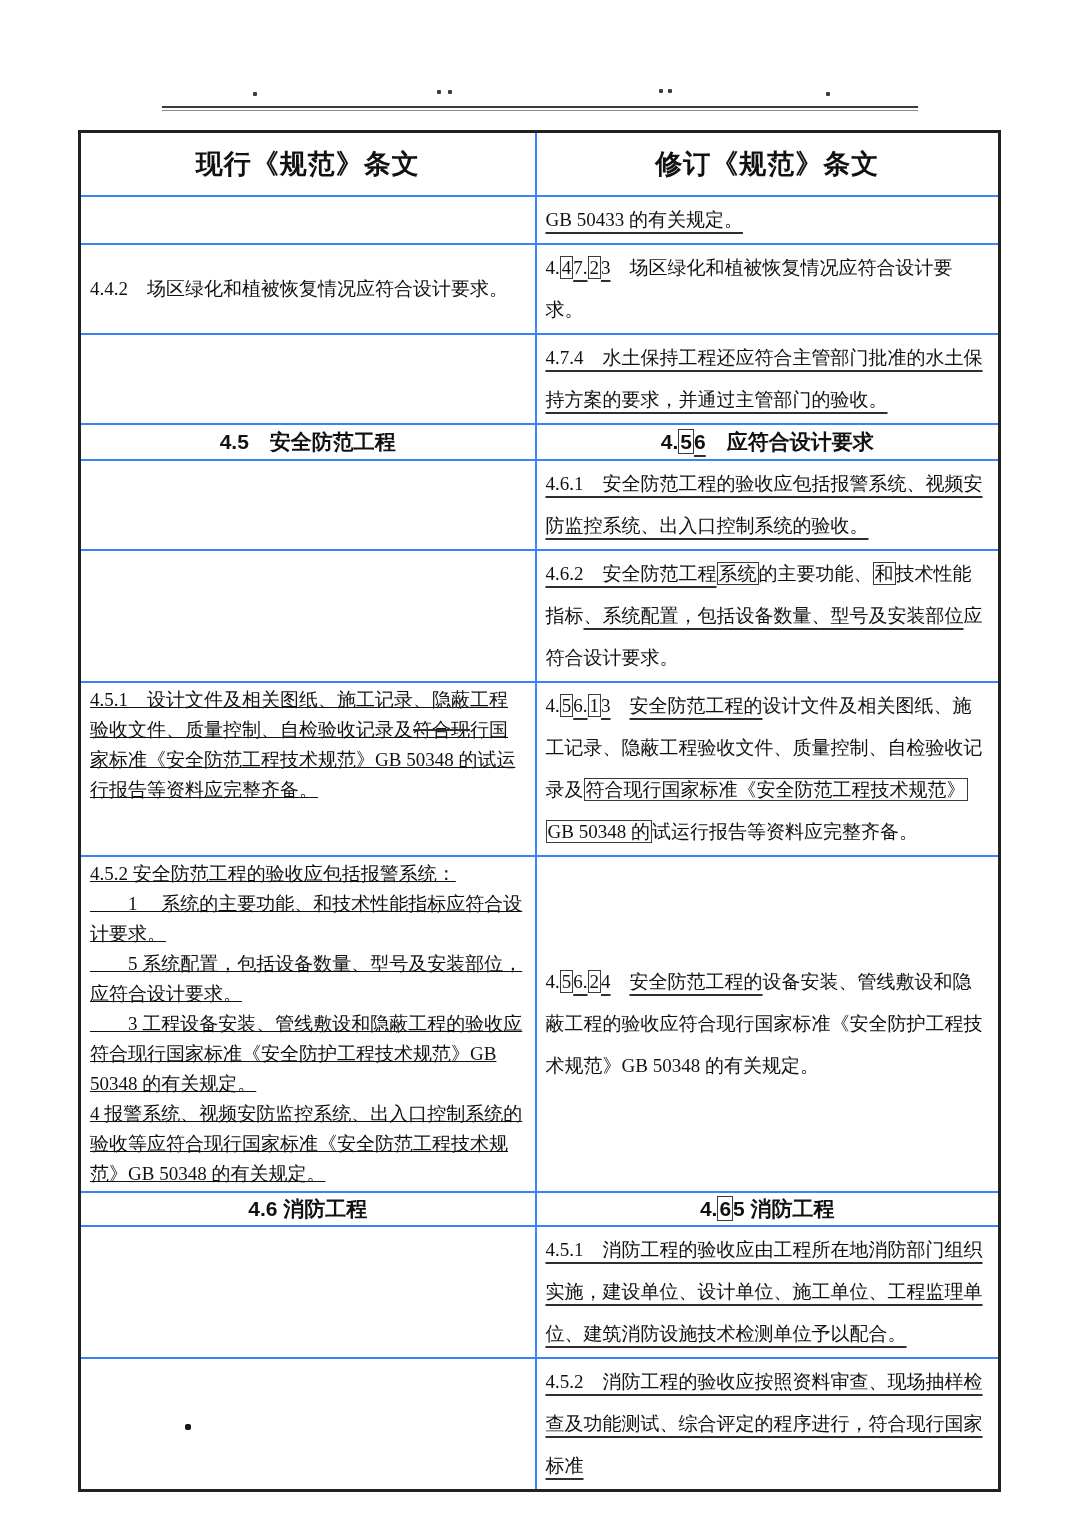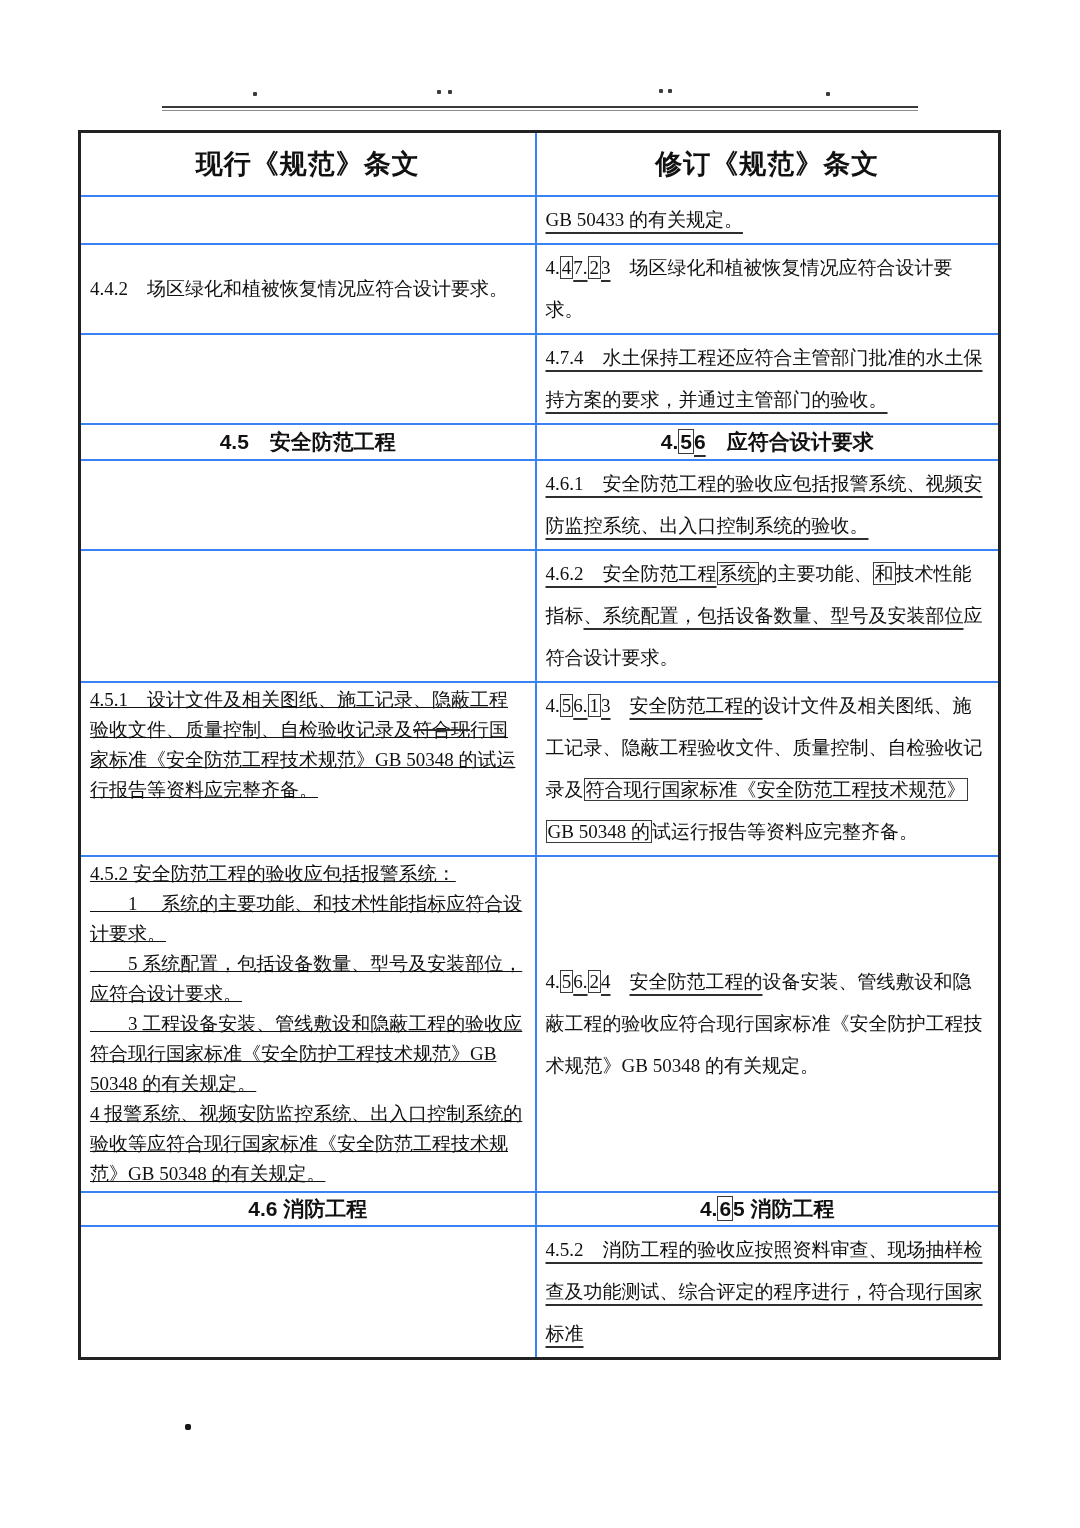--- a/index.html
+++ b/index.html
@@ -160,20 +160,26 @@
         </td>
       </tr>
       <tr style="height: 31px;">
         <td class="cell left v-middle section">
           <div class="para"><span class="sg-p">4.6 消防工程</span></div>
         </td>
         <td class="cell right v-middle section">
           <div class="para"><span class="sg-p">4.</span><span class="sg-b">6</span><span class="sg-p">5 消防工程</span></div>
         </td>
       </tr>
+      <tr style="height: 122px;">
+        <td class="cell left v-middle"></td>
+        <td class="cell right v-middle">
+          <div class="para"><span class="sg-u">4.5.1　消防工程的验收应由工程所在地消防部门组织实施，建设单位、设计单位、施工单位、工程监理单位、建筑消防设施技术检测单位予以配合。</span></div>
+        </td>
+      </tr>
       <tr style="height: 90px;">
         <td class="cell left v-middle"></td>
         <td class="cell right v-middle">
           <div class="para"><span class="sg-u">4.5.2　消防工程的验收应按照资料审查、现场抽样检查及功能测试、综合评定的程序进行，符合现行国家标准</span></div>
         </td>
       </tr>
     </tbody>
 </table>
 
 </body></html>

